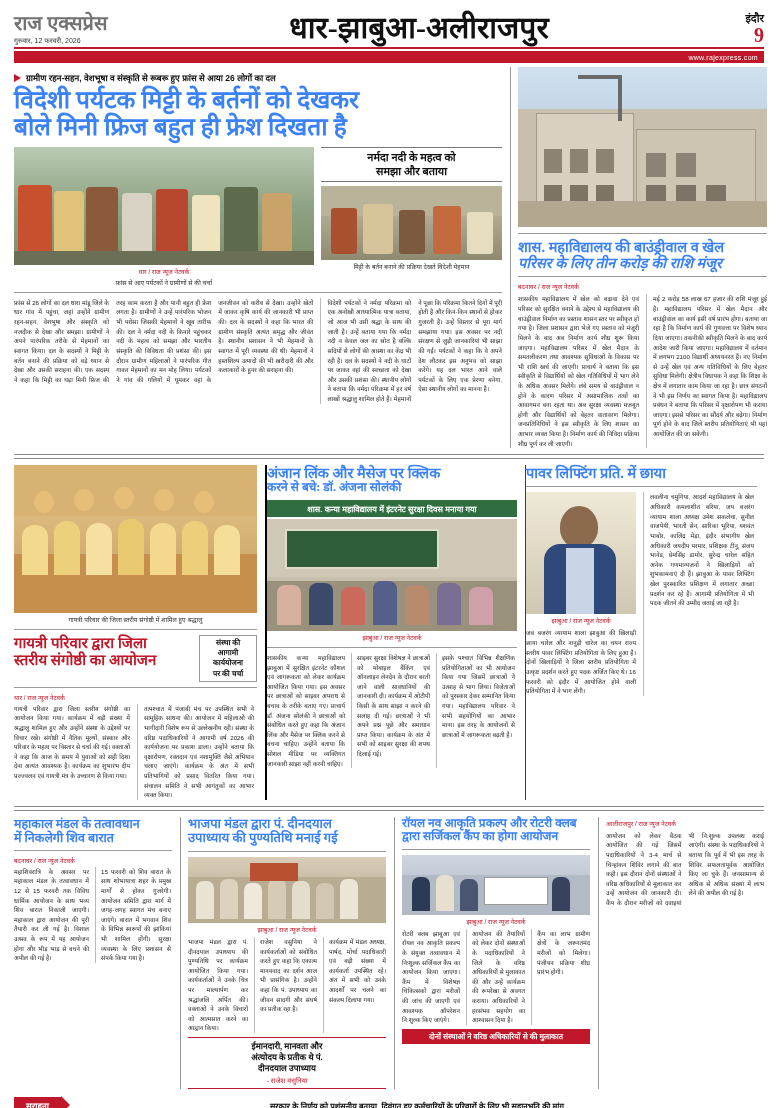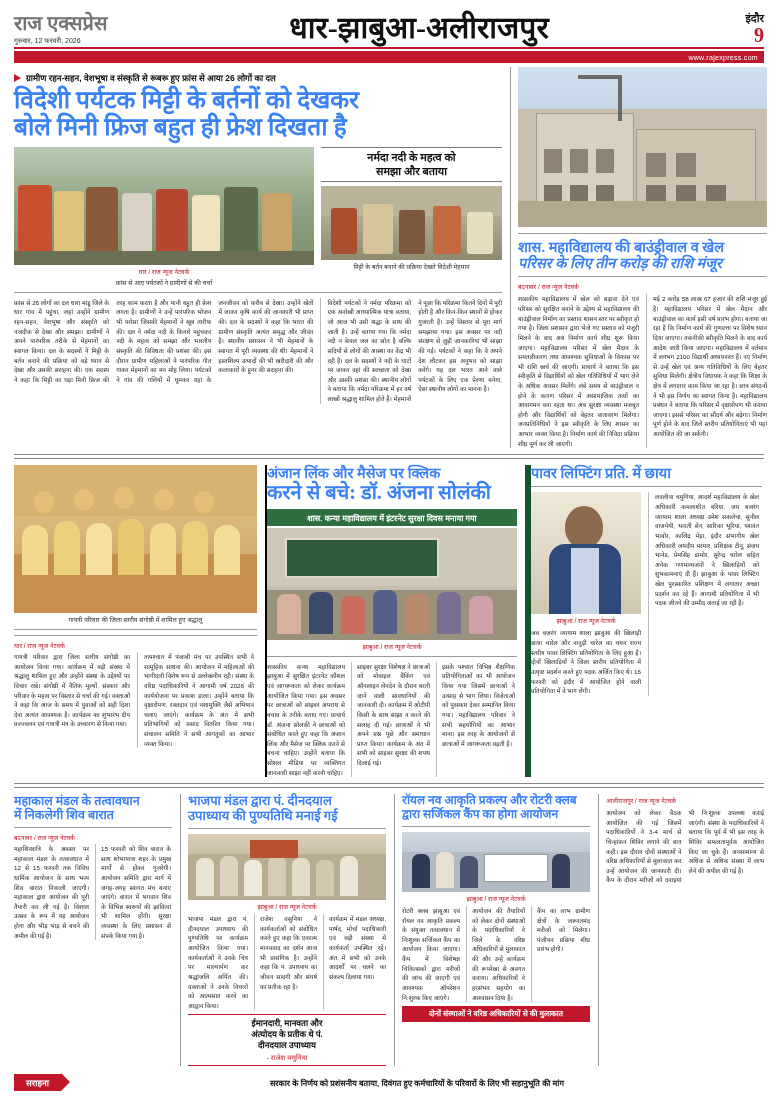--- a/index.html
+++ b/index.html
@@ -41,21 +41,21 @@
 
   .lead-hl{font-size:24.5px;}
   .lead-row{display:flex;gap:7px;margin-top:6px;}
   .lead-photos{width:300px;}
   .lead-side{width:181px;}
   .side-head{font-family:"Liberation Serif",serif;font-weight:bold;font-size:11px;line-height:1.25;text-align:center;border-top:1px solid #777;border-bottom:1px solid #777;padding:3px 0;}
 
   .mid-wrap{display:flex;gap:8px;margin-top:6px;}
   .m1{width:243px;}
   .m2{width:250px;border-left:2px solid #000000;}
-  .m3{width:231px;border-left:6px solid #14532d;}
+  .m3{width:231px;border-left:1px solid #14532d;}
 
   .bot-wrap{display:flex;gap:8px;margin-top:6px;}
   .b1{width:160px;}
   .b2{width:200px;border-left:1px solid #999;padding-left:7px;}
   .b3{width:190px;border-left:1px solid #999;padding-left:7px;}
   .b4{width:160px;border-left:1px solid #999;padding-left:7px;}
 
   .sarahna-bar{display:flex;align-items:center;gap:0;margin-top:7px;}
   .sarahna-tag{background:#c0182a;color:#fff;font-weight:bold;font-size:8.5px;padding:3px 12px;}
   .sarahna-tail{width:0;height:0;border-top:9px solid transparent;border-bottom:9px solid transparent;border-left:9px solid #c0182a;}
@@ -198,35 +198,47 @@
         <div style="position:absolute;left:168px;top:56px;width:26px;height:54px;background:#ecce7b;border-radius:12px 12px 0 0;"></div>
         <div style="position:absolute;left:200px;top:60px;width:26px;height:50px;background:#f4dd96;border-radius:12px 12px 0 0;"></div>
         <div style="position:absolute;left:20px;top:26px;width:20px;height:22px;background:#e7be77;border-radius:50%;"></div>
         <div style="position:absolute;left:60px;top:24px;width:20px;height:22px;background:#e7be77;border-radius:50%;"></div>
         <div style="position:absolute;left:100px;top:22px;width:20px;height:22px;background:#e7be77;border-radius:50%;"></div>
         <div style="position:absolute;left:140px;top:24px;width:20px;height:22px;background:#e7be77;border-radius:50%;"></div>
         <div style="position:absolute;left:180px;top:26px;width:20px;height:22px;background:#e7be77;border-radius:50%;"></div>
       </div>
       <div class="cap">गायत्री परिवार की जिला स्तरीय संगोष्ठी में शामिल हुए श्रद्धालु</div>
       <div class="rule"></div>
+      <div style="display:flex;gap:5px;align-items:flex-start;">
+        <div style="flex:1;">
+          <div class="hl" style="font-size:15px;color:#c0182a;">गायत्री परिवार द्वारा जिला</div>
+          <div class="hl" style="font-size:15px;color:#c0182a;">स्तरीय संगोष्ठी का आयोजन</div>
+        </div>
+        <div style="width:52px;border:1px solid #999;padding:2px;font-family:'Liberation Serif',serif;font-weight:bold;font-size:7.5px;line-height:1.35;text-align:center;">
+          <div>संस्था की</div>
+          <div>आगामी</div>
+          <div>कार्ययोजना</div>
+          <div>पर की चर्चा</div>
+        </div>
+      </div>
       <div class="rule"></div>
       <div class="credit" style="text-align:left;">धार / राज न्यूज नेटवर्क</div>
       <div style="display:flex;gap:7px;margin-top:2px;">
         <div style="width:116px;">
               <div class="body">गायत्री परिवार द्वारा जिला स्तरीय संगोष्ठी का आयोजन किया गया। कार्यक्रम में बड़ी संख्या में श्रद्धालु शामिल हुए और उन्होंने संस्था के उद्देश्यों पर विचार रखे। संगोष्ठी में नैतिक मूल्यों, संस्कार और परिवार के महत्व पर विस्तार से चर्चा की गई। वक्ताओं ने कहा कि आज के समय में युवाओं को सही दिशा देना अत्यंत आवश्यक है। कार्यक्रम का शुभारंभ दीप प्रज्ज्वलन एवं गायत्री मंत्र के उच्चारण से किया गया।</div>
             </div>
         <div style="width:116px;" class="vline">
               <div class="body" style="padding-left:6px;">तत्पश्चात में पंजाबी मंच पर उपस्थित सभी ने सामूहिक साधना की। आयोजन में महिलाओं की भागीदारी विशेष रूप से उल्लेखनीय रही। संस्था के वरिष्ठ पदाधिकारियों ने आगामी वर्ष 2026 की कार्ययोजना पर प्रकाश डाला। उन्होंने बताया कि वृक्षारोपण, रक्तदान एवं नशामुक्ति जैसे अभियान चलाए जाएंगे। कार्यक्रम के अंत में सभी प्रतिभागियों को प्रसाद वितरित किया गया। संचालन समिति ने सभी आगंतुकों का आभार व्यक्त किया।</div>
             </div>
       </div>
     </div>
 
     <div class="m2">
       <div class="hl" style="font-size:14.5px;">अंजान लिंक और मैसेज पर क्लिक</div>
-      <div class="hl" style="font-size:20px;">करने से बचे: डॉ. अंजना सोलंकी</div>
+      <div class="hl" style="font-size:12px;">करने से बचे: डॉ. अंजना सोलंकी</div>
       <div class="greenbar" style="margin-top:5px;">शास. कन्या महाविद्यालय में इंटरनेट सुरक्षा दिवस मनाया गया</div>
       <div class="photo" style="height:112px;margin-top:2px;background:linear-gradient(#d9d3c4,#b7ae9a);">
         <div style="position:absolute;left:0;top:0;width:100%;height:52%;background:#cfc8b6;"></div>
         <div style="position:absolute;left:18px;top:10px;width:150px;height:36px;background:#2f5d3c;border:2px solid #e0dbcb;"></div>
         <div style="position:absolute;left:0;bottom:0;width:100%;height:50px;background:#9a917c;"></div>
         <div style="position:absolute;left:10px;bottom:6px;width:24px;height:40px;background:#d8b0a0;border-radius:8px 8px 0 0;"></div>
         <div style="position:absolute;left:42px;bottom:6px;width:24px;height:42px;background:#3b4a6b;border-radius:8px 8px 0 0;"></div>
         <div style="position:absolute;left:74px;bottom:6px;width:24px;height:38px;background:#c96a5d;border-radius:8px 8px 0 0;"></div>
         <div style="position:absolute;left:106px;bottom:6px;width:24px;height:44px;background:#55608a;border-radius:8px 8px 0 0;"></div>
         <div style="position:absolute;left:138px;bottom:6px;width:24px;height:40px;background:#b88b6e;border-radius:8px 8px 0 0;"></div>

